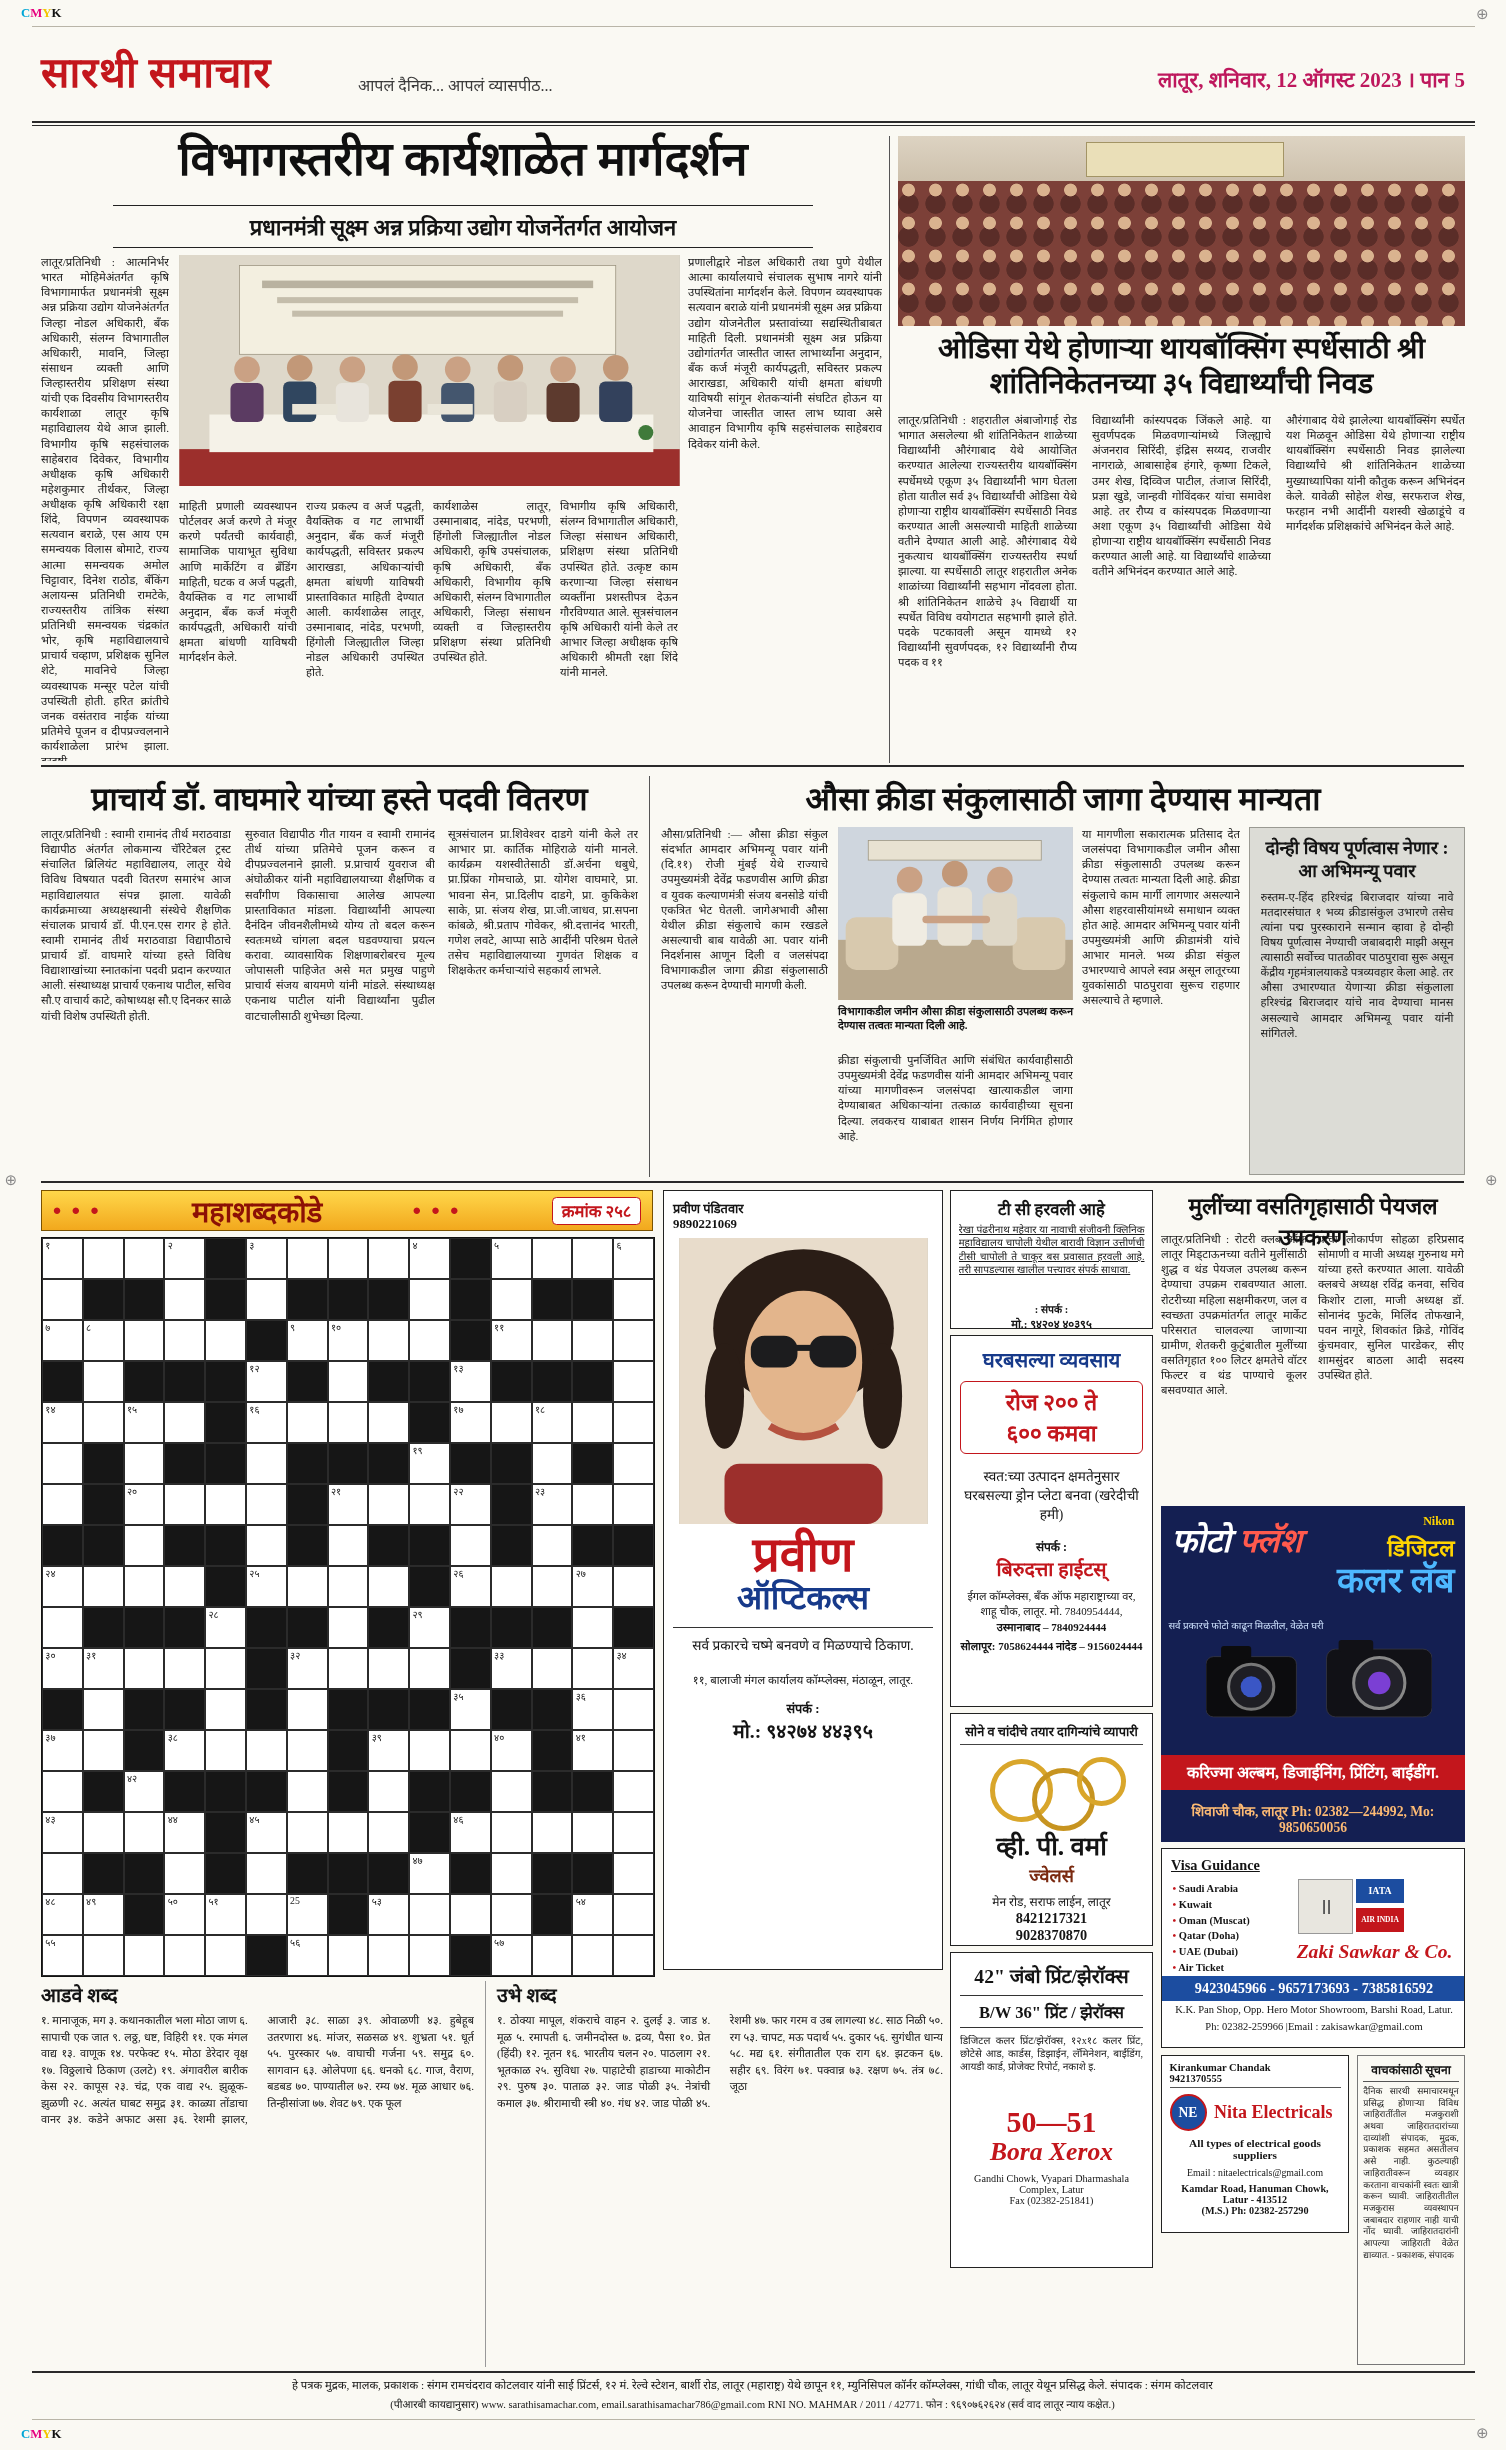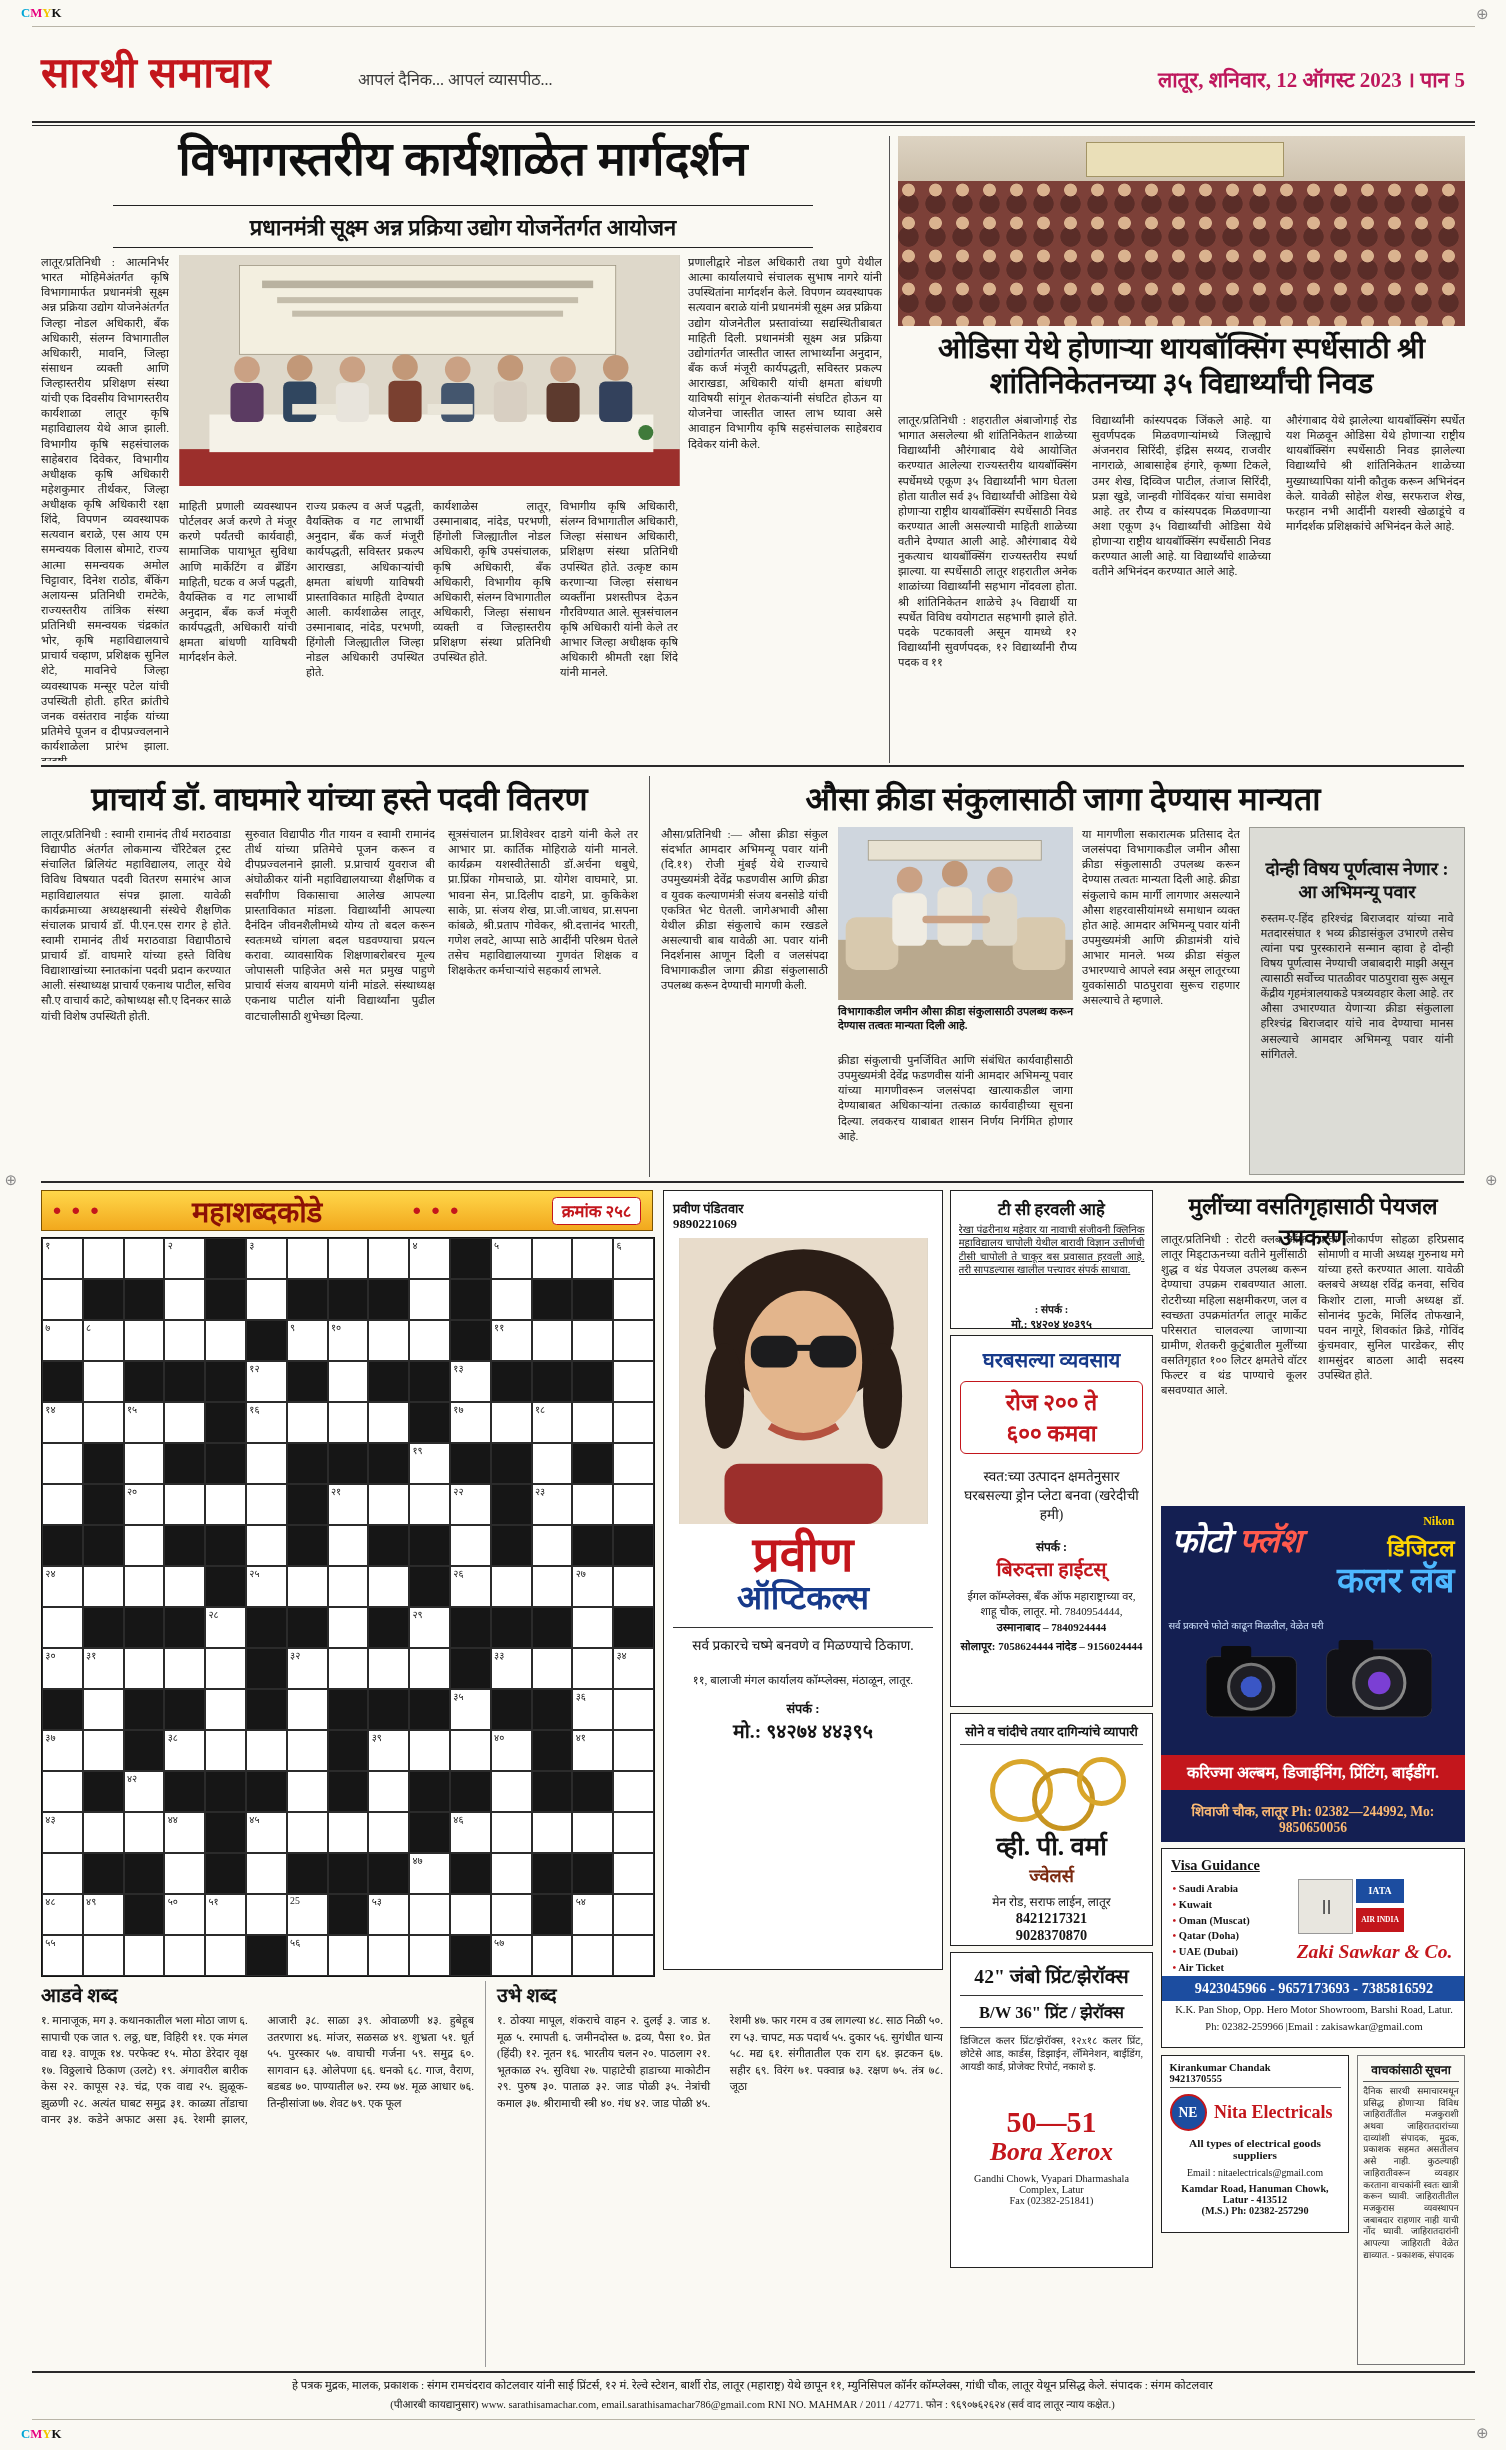--- a/index.html
+++ b/index.html
@@ -48,21 +48,21 @@
 
   <div class="abs cmyk" style="left:21px;top:6px;"><span class="c">C</span><span class="m">M</span><span class="y">Y</span><span class="k">K</span></div>
   <div class="abs cmyk" style="left:21px;top:2427px;"><span class="c">C</span><span class="m">M</span><span class="y">Y</span><span class="k">K</span></div>
   <div class="abs regmark" style="left:1476px;top:4.5px;">⊕</div>
   <div class="abs regmark" style="left:4.5px;top:1171px;">⊕</div>
   <div class="abs regmark" style="left:1485px;top:1171px;">⊕</div>
   <div class="abs regmark" style="left:1476px;top:2424px;">⊕</div>
   <div class="abs hrule" style="left:32px;top:25.6px;width:1443px;height:0.8px;background:#b9b5a8;"></div>
 
   <div class="abs mast-title" style="left:41px;top:42px;">सारथी समाचार</div>
-  <div class="abs mast-tag" style="left:358px;top:68px;">आपलं दैनिक... आपलं व्यासपीठ...</div>
+  <div class="abs mast-tag" style="left:358px;top:74px;">आपलं दैनिक... आपलं व्यासपीठ...</div>
   <div class="abs mast-date" style="left:889px;top:65px;width:576px;">लातूर,  शनिवार, 12 ऑगस्ट 2023 । पान 5</div>
   <div class="abs hrule" style="left:32px;top:121px;width:1443px;height:2.3px;"></div>
   <div class="abs hrule" style="left:32px;top:125px;width:1443px;height:0.8px;"></div>
 
   <div class="abs" style="left:113px;top:205px;width:700px;border-top:1.5px solid #222;border-bottom:1.5px solid #222;padding:5.3px 0;text-align:center;font-size:22px;font-weight:bold;">प्रधानमंत्री सूक्ष्म अन्न प्रक्रिया उद्योग योजनेंतर्गत आयोजन</div>
   <div class="abs headline" style="left:41px;top:134px;width:844px;font-size:47px;line-height:1.08;">विभागस्तरीय कार्यशाळेत मार्गदर्शन</div>
 
   <div class="abs photo" style="left:179px;top:255px;width:501px;height:231px;">
     <svg width="501" height="231" viewBox="0 0 665 307">
       <rect width="665" height="307" fill="#ded8ca"></rect>
@@ -139,21 +139,21 @@
       <circle cx="215" cy="70" r="17" fill="#caa184"></circle>
         <rect x="192" y="88" width="46" height="70" rx="10" fill="#dfd8c8"></rect>
       <rect x="112" y="118" width="90" height="10" rx="5" fill="#caa184"></rect>
       <rect x="40" y="18" width="230" height="26" fill="#e8e2d2" stroke="#9a927e"></rect>
     </svg>
   </div>
   <div class="abs caption" style="left:838px;top:1005px;width:235px;height:44px;">विभागाकडील जमीन औसा क्रीडा संकुलासाठी उपलब्ध करून देण्यास तत्वतः मान्यता दिली आहे.</div>
   <div class="abs bt" style="left:838px;top:1053px;width:235px;height:122px;">क्रीडा संकुलाची पुनर्जिवित आणि संबंधित कार्यवाहीसाठी उपमुख्यमंत्री देवेंद्र फडणवीस यांनी आमदार अभिमन्यू पवार यांच्या मागणीवरून जलसंपदा खात्याकडील जागा देण्याबाबत अधिकाऱ्यांना तत्काळ कार्यवाहीच्या सूचना दिल्या. लवकरच याबाबत शासन निर्णय निर्गमित होणार आहे.</div>
   <div class="abs bt" style="left:1082px;top:827px;width:158px;height:348px;">या मागणीला सकारात्मक प्रतिसाद देत जलसंपदा विभागाकडील जमीन औसा क्रीडा संकुलासाठी उपलब्ध करून देण्यास तत्वतः मान्यता दिली आहे. क्रीडा संकुलाचे काम मार्गी लागणार असल्याने औसा शहरवासीयांमध्ये समाधान व्यक्त होत आहे. आमदार अभिमन्यू पवार यांनी उपमुख्यमंत्री आणि क्रीडामंत्री यांचे आभार मानले. भव्य क्रीडा संकुल उभारण्याचे आपले स्वप्न असून लातूरच्या युवकांसाठी पाठपुरावा सुरूच राहणार असल्याचे ते म्हणाले.</div>
   <div class="abs" style="left:1249px;top:827px;width:216px;height:348px;background:#dcdcd6;border:0.8px solid #9a9a92;box-sizing:border-box;padding:9px 10.5px;">
-    <div class="center" style="font-size:18px;font-weight:800;line-height:1.25;margin-bottom:7.5px;margin-top:21px;">दोन्ही विषय पूर्णत्वास नेणार : आ अभिमन्यू पवार</div>
+    <div class="center" style="font-size:18px;font-weight:800;line-height:1.25;margin-bottom:7.5px;">दोन्ही विषय पूर्णत्वास नेणार : आ अभिमन्यू पवार</div>
     <div class="bt" style="height:264px;">रुस्तम-ए-हिंद हरिश्चंद्र बिराजदार यांच्या नावे मतदारसंघात १ भव्य क्रीडासंकुल उभारणे तसेच त्यांना पद्म पुरस्काराने सन्मान व्हावा हे दोन्ही विषय पूर्णत्वास नेण्याची जबाबदारी माझी असून त्यासाठी सर्वोच्च पातळीवर पाठपुरावा सुरू असून केंद्रीय गृहमंत्रालयाकडे पत्रव्यवहार केला आहे. तर औसा उभारण्यात येणाऱ्या क्रीडा संकुलाला हरिश्चंद्र बिराजदार यांचे नाव देण्याचा मानस असल्याचे आमदार अभिमन्यू पवार यांनी सांगितले.</div>
   </div>
 
   <div class="abs hrule" style="left:41px;top:1181px;width:1423px;height:1.5px;"></div>
 
   <div class="abs cw-bar" style="left:41px;top:1190px;width:612px;height:41px;">
     <span class="cw-dots">● ● ●</span>
     <span class="cw-title">महाशब्दकोडे</span>
     <span class="cw-dots">● ● ●</span>
     <span class="cw-no">क्रमांक २५८</span>

